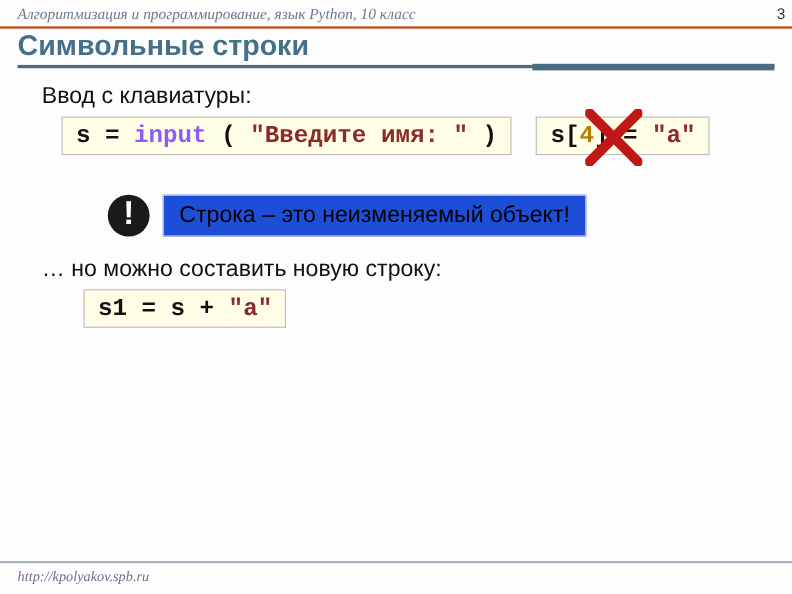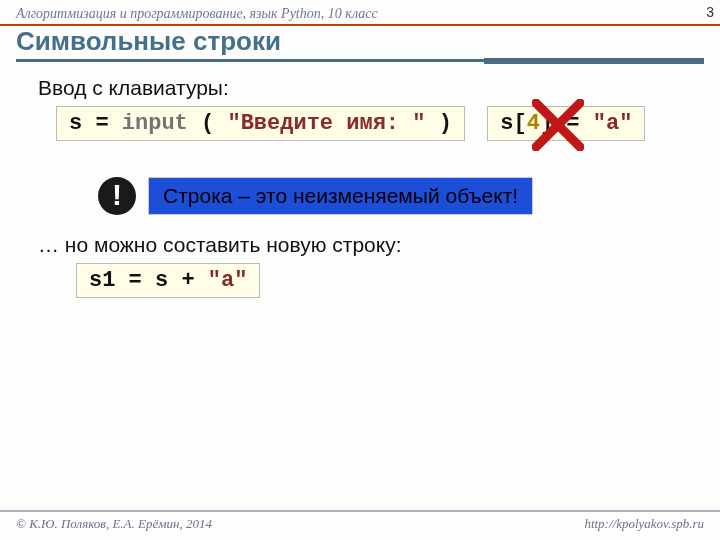--- a/index.html
+++ b/index.html
@@ -70,21 +70,21 @@
     border: 1px solid #bbb;
     display: inline-block;
     padding: 4px 12px;
     font-family: "Courier New", monospace;
     font-size: 22px;
     font-weight: bold;
     margin-left: 18px;
     margin-bottom: 14px;
   }
   .cb-var { color: #111; }
-  .cb-fn { color: #737373; }
+  .cb-fn { color: #8b5cf6; }
   .cb-str { color: #8a2a2a; }
   .cb-idx { color: #b08000; }
   .code-box.cross {
     position: relative;
   }
   .code-box.cross svg {
     position: absolute;
     left: 44px;
     top: -8px;
     pointer-events: none;
@@ -161,15 +161,14 @@
   </div>
 
   <div class="sect-label">… но можно составить новую строку:</div>
   <div class="code-box" style="margin-left:38px;">
     <span class="cb-var">s1</span><span class="cb-var"> = </span><span class="cb-var">s + </span><span class="cb-str">"a"</span>
   </div>
 
 </div>
 
 <div class="footer">
-  <span>© К.Ю. Поляков, Е.А. Ерёмин, 2014</span>
   <span>http://kpolyakov.spb.ru</span>
 </div>
 
 </body></html>

